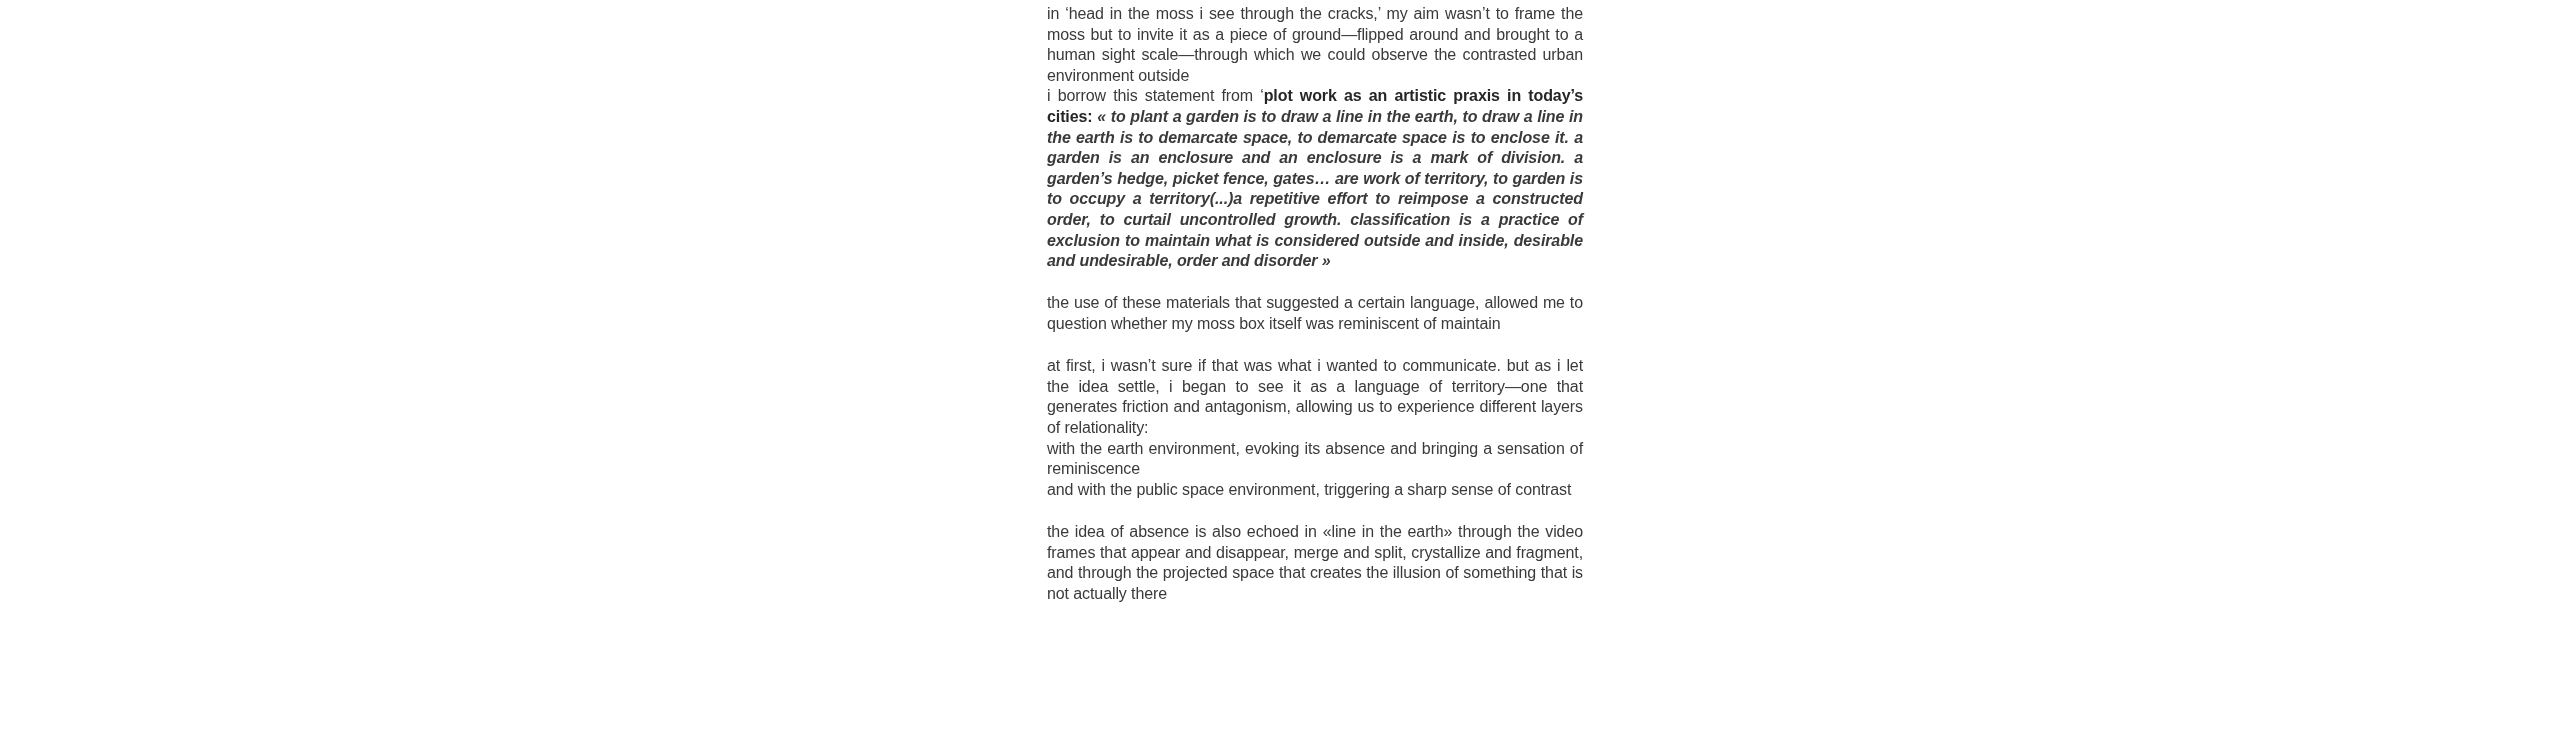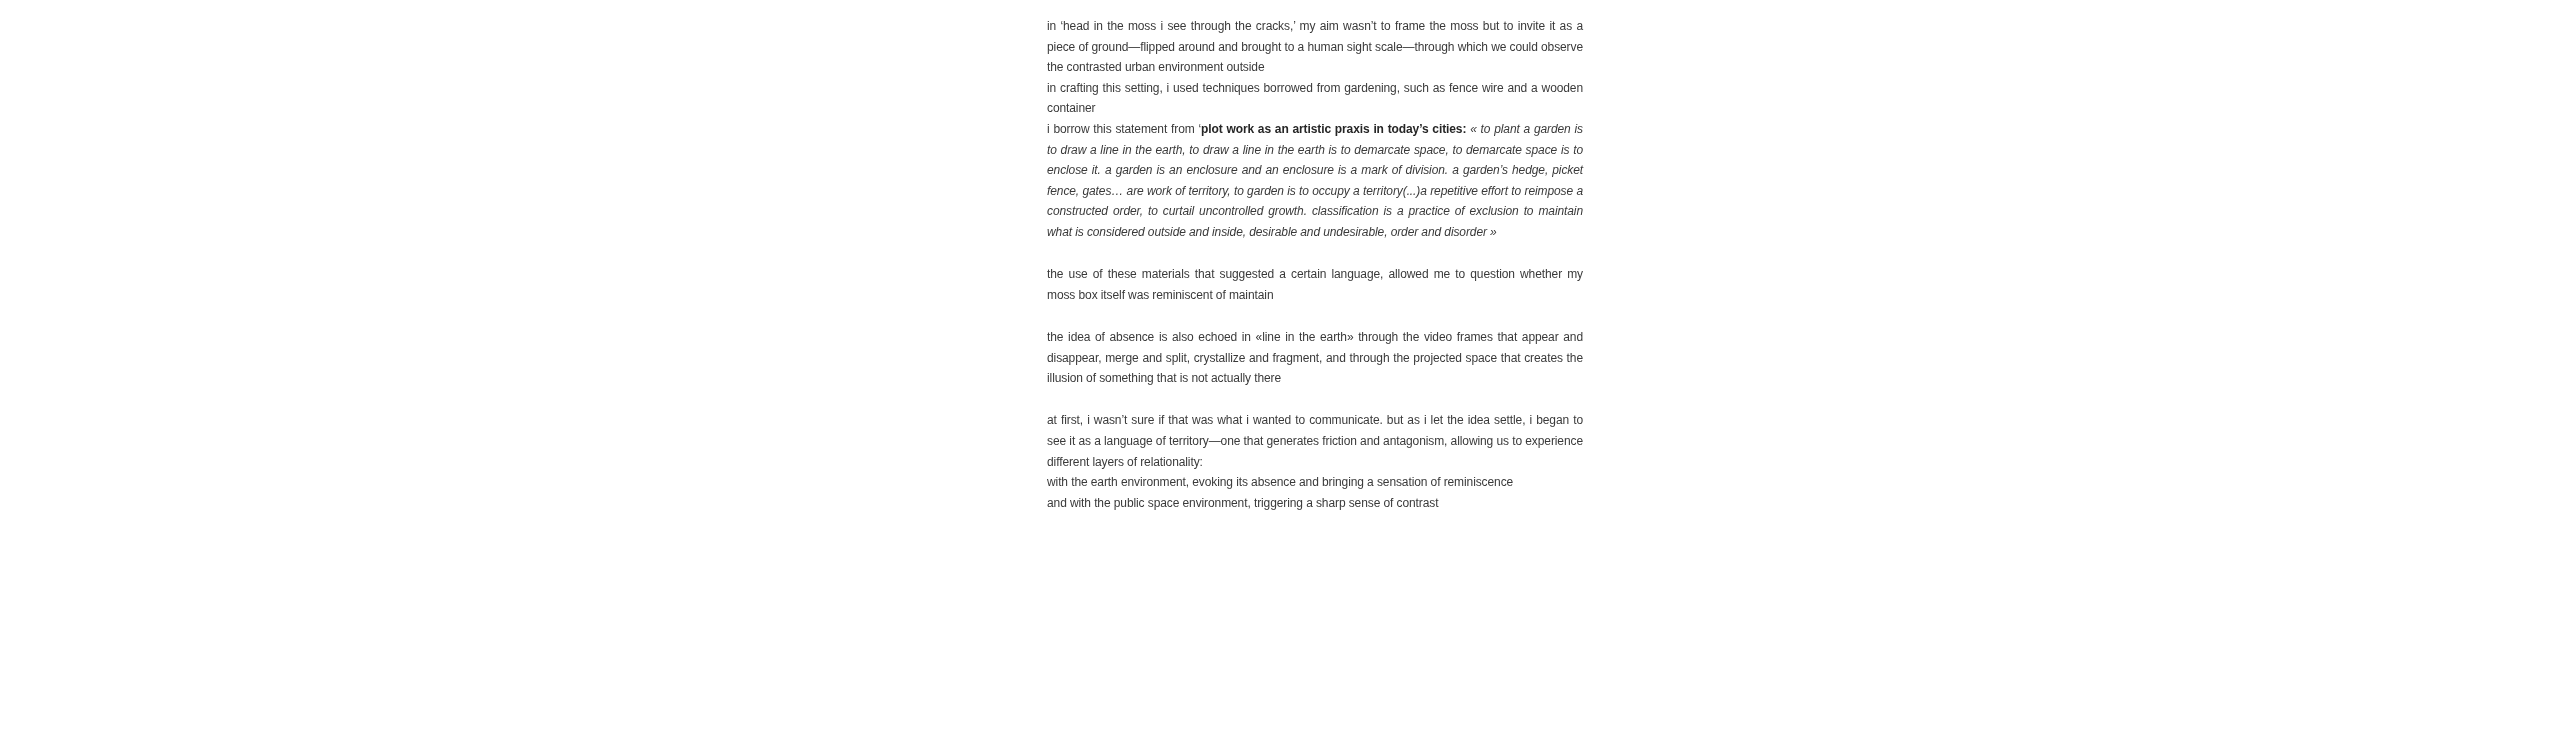--- a/index.html
+++ b/index.html
@@ -12,26 +12,25 @@
     height: 737px;
     position: relative;
     overflow: hidden;
     font-family: "Liberation Sans", sans-serif;
   }
   .text-column {
     position: absolute;
     left: 1047px;
     top: 4.1px;
     width: 536px;
-    font-size: 12px;
+    font-size: 16px;
     line-height: 20.6px;
     color: #3a3a3a;
     text-align: justify;
     letter-spacing: -0.1px;
-    margin-top: 12px;
   }
   .text-block {
     margin: 0 0 21.6px 0;
   }
   .text-block:last-child {
     margin-bottom: 0;
   }
   .para {
     margin: 0;
     padding: 0;
@@ -39,38 +38,37 @@
   .seg-normal {
     font-weight: 400;
     font-style: normal;
   }
   .seg-bold {
     font-weight: 700;
     font-style: normal;
     color: #262626;
   }
   .seg-italic {
-    font-weight: 400;
+    font-weight: 700;
     font-style: italic;
   }
 </style>
 </head>
 <body style="background: rgb(255, 255, 255);">
 
 <div class="text-column" style="color: rgb(58, 58, 58);">
     <div class="text-block">
       <p class="para"><span class="seg-normal">in ‘head in the moss i see through the cracks,’ my aim wasn’t to frame the moss but to invite it as a piece of ground—flipped around and brought to a human sight scale—through which we could observe the contrasted urban environment outside</span></p>
-      <p class="para"><span class="seg-normal">in crafting this setting, i used techniques borrowed from gardening, such as fence wire and a wooden container</span></p>
       <p class="para"><span class="seg-normal">i borrow this statement from ‘</span><span class="seg-bold">plot work as an artistic praxis in today’s cities:</span><span class="seg-normal"> </span><span class="seg-italic">« to plant a garden is to draw a line in the earth, to draw a line in the earth is to demarcate space, to demarcate space is to enclose it. a garden is an enclosure and an enclosure is a mark of division. a garden’s hedge, picket fence, gates… are work of territory, to garden is to occupy a territory(...)a repetitive effort to reimpose a constructed order, to curtail uncontrolled growth. classification is a practice of exclusion to maintain what is considered outside and inside, desirable and undesirable, order and disorder »</span></p>
     </div>
     <div class="text-block">
       <p class="para"><span class="seg-normal">the use of these materials that suggested a certain language, allowed me to question whether my moss box itself was reminiscent of maintain</span></p>
     </div>
     <div class="text-block">
-      <p class="para"><span class="seg-normal">the idea of absence is also echoed in «line in the earth» through the video frames that appear and disappear, merge and split, crystallize and fragment, and through the projected space that creates the illusion of something that is not actually there</span></p>
-    </div>
-    <div class="text-block">
       <p class="para"><span class="seg-normal">at first, i wasn’t sure if that was what i wanted to communicate. but as i let the idea settle, i began to see it as a language of territory—one that generates friction and antagonism, allowing us to experience different layers of relationality:</span></p>
       <p class="para"><span class="seg-normal">with the earth environment, evoking its absence and bringing a sensation of reminiscence</span></p>
       <p class="para"><span class="seg-normal">and with the public space environment, triggering a sharp sense of contrast</span></p>
+    </div>
+    <div class="text-block">
+      <p class="para"><span class="seg-normal">the idea of absence is also echoed in «line in the earth» through the video frames that appear and disappear, merge and split, crystallize and fragment, and through the projected space that creates the illusion of something that is not actually there</span></p>
     </div>
   </div>
 
 
 </body></html>

